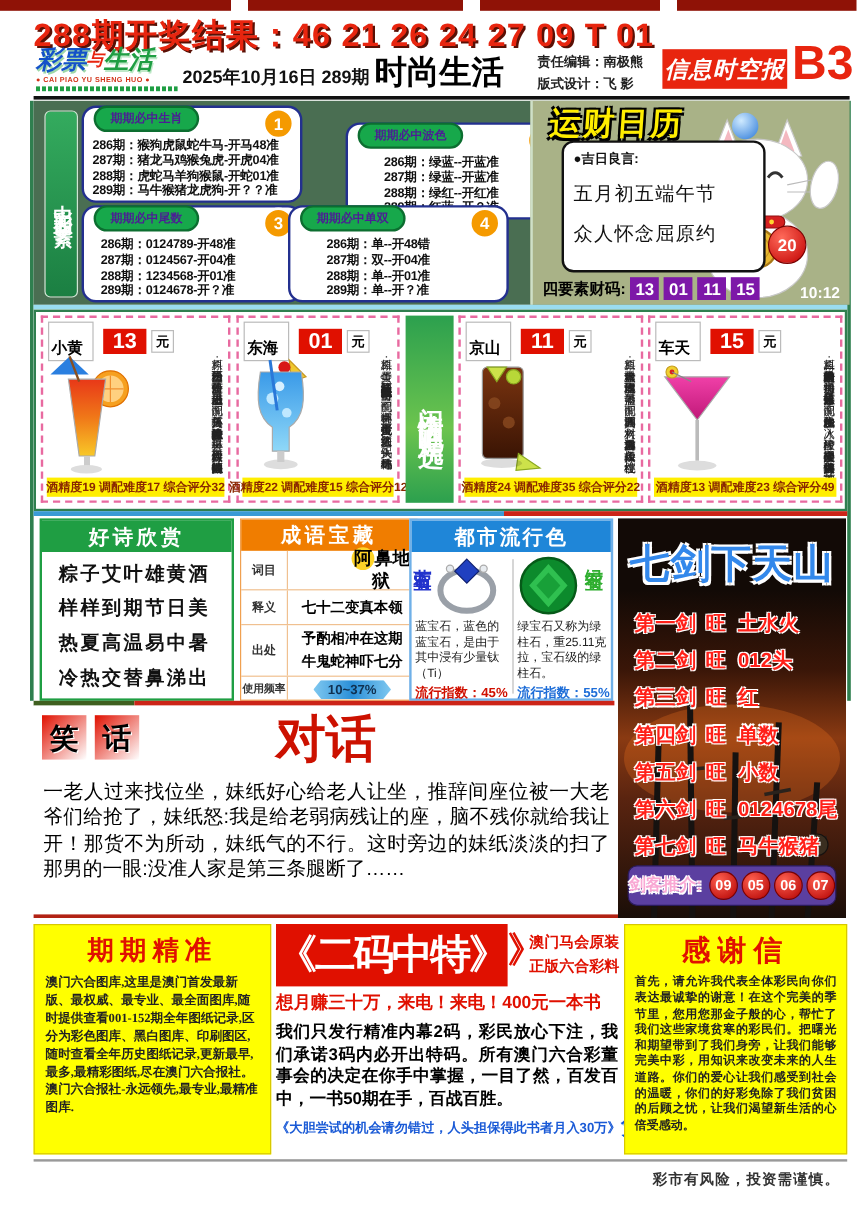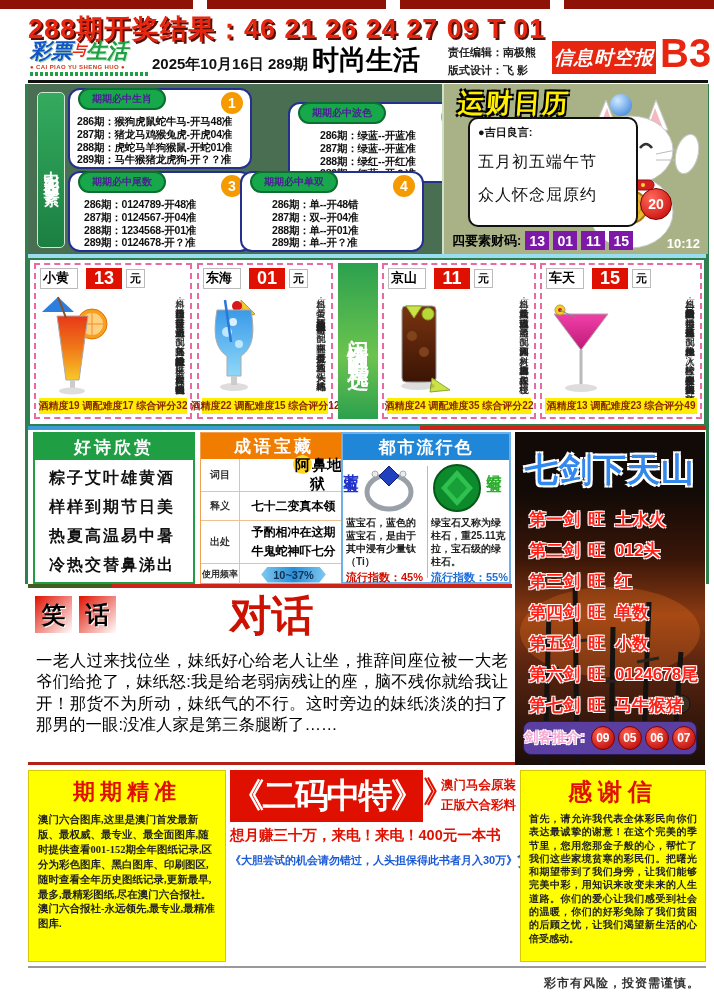--- a/index.html
+++ b/index.html
@@ -61,21 +61,21 @@
   .sep1{left:28px;top:254px;width:678px;height:4px;background:#9adcf0;}
   .sep2a{left:28px;top:426px;width:392px;height:4px;background:#3a9bd6;}
   .sep2b{left:420px;top:426px;width:286px;height:4px;background:#cc2418;}
   .sep3a{left:28px;top:584px;width:84px;height:4px;background:#3f5f1f;}
   .sep3b{left:112px;top:584px;width:400px;height:4px;background:#cc2418;}
   .sep4{left:28px;top:762px;width:487px;height:3px;background:#b22214;}
   
   .barsec{left:28px;top:258px;width:678px;height:168px;background:#fff;border:2px solid #2f7f4f;box-sizing:border-box;}
   .cpanel{position:absolute;top:3px;height:156px;border:2px dashed #e86aa0;box-sizing:border-box;background:#fff;}
   .cpanel .chead{display:flex;align-items:center;margin:3px 4px 0 4px;}
-  .cpanel .cname{font-size:13px;font-weight:bold;color:#000;border:1px solid #bbb;padding:0 8px 1px 2px;background:#fff;}
+  .cpanel .cname{font-size:13px;font-weight:bold;color:#000;border:1px solid #bbb;padding:12px 8px 1px 2px;background:#fff;}
   .cpanel .cprice{width:36px;height:21px;background:#e01000;color:#fff;font-size:18px;font-weight:bold;
     display:flex;align-items:center;justify-content:center;margin-left:8px;}
   .cpanel .cunit{font-size:11px;font-weight:bold;border:1px solid #bbb;padding:1px 3px;margin-left:4px;background:#fff;}
   .cpanel .vtext{position:absolute;right:3px;top:27px;height:106px;writing-mode:vertical-rl;
     font-size:9.5px;line-height:1.5;color:#222;letter-spacing:0;}
   .cpanel .cimg{position:absolute;left:4px;bottom:20px;}
   .cstats{position:absolute;left:3px;right:3px;bottom:3px;height:16px;background:#ffee00;color:#8a2800;
     font-size:10px;font-weight:bold;display:flex;align-items:center;justify-content:center;white-space:nowrap;}
   .barstrip{position:absolute;left:308px;top:3px;width:40px;height:156px;
     background:linear-gradient(180deg,#2ca04e,#6cc44e 60%,#2ca04e);display:flex;align-items:center;justify-content:center;}
@@ -93,21 +93,21 @@
   .hl{background:#ffd428;border-radius:50%;padding:1px 2px;}
   .freq{background:linear-gradient(90deg,#7fc8f0,#2a8fd8,#7fc8f0);clip-path:polygon(0 50%,10% 0,90% 0,100% 50%,90% 100%,10% 100%);
     padding:2px 12px;font-size:11px;font-weight:bold;color:#103050;}
   .colors{left:341px;top:432px;width:170px;height:152px;border:2px solid #6fb0e8;box-sizing:border-box;background:#fff;}
   .colors .hd{height:26px;background:#1f86d8;color:#fff;font-size:17px;font-weight:bold;display:flex;align-items:center;justify-content:center;letter-spacing:2px;}
   .chalf{position:absolute;top:28px;width:82px;height:120px;}
   .chalf .gemrow{display:flex;align-items:flex-start;}
   .vlabel{writing-mode:vertical-rl;text-orientation:upright;font-size:15px;font-weight:bold;letter-spacing:2px;line-height:1;}
   .vlabel.blue{color:#2233cc;}
   .vlabel.green{color:#2fae2f;}
-  .cdesc{font-size:10px;font-weight:bold;color:#222;line-height:1.3;margin-top:2px;padding:0 2px;}
+  .cdesc{font-size:10px;font-weight:normal;color:#222;line-height:1.3;margin-top:2px;padding:0 2px;}
   .cindex{font-size:11px;font-weight:bold;margin:2px 2px 0 2px;}
   .cindex.red{color:#d01000;border-bottom:2px solid #d01000;}
   .cindex.blu{color:#1f6ed8;border-bottom:2px solid #2fae2f;}
   .cdivider{position:absolute;left:84px;top:32px;width:1px;height:112px;background:#bbb;}
   
   .swords{left:515px;top:432px;width:190px;height:333px;overflow:hidden;
     background:linear-gradient(180deg,#120a06 0 18%,#3a1608 38%,#8a3a12 55%,#5a2410 70%,#1a0e08 100%);}
   .sw-title{position:absolute;left:0;top:16px;width:100%;text-align:center;font-size:33px;font-weight:bold;color:#3388eb;
     font-family:"Liberation Serif","DejaVu Serif",serif;letter-spacing:1px;
     text-shadow:-2px -2px 0 #fff,2px -2px 0 #fff,-2px 2px 0 #fff,2px 2px 0 #fff;}
@@ -532,20 +532,21 @@
 
   <div class="abs adM">
     <div class="bannerrow">
       <div class="bigred">《二码中特》</div>
       <div class="bside">
         <div class="chev">》</div>
         <div class="btxt"><span>澳门马会原装</span><br><span>正版六合彩料</span></div>
       </div>
     </div>
     <div class="subt">想月赚三十万，来电！来电！400元一本书</div>
+    <div class="bd">我们只发行精准内幕2码，彩民放心下注，我们承诺3码内必开出特码。所有澳门六合彩董事会的决定在你手中掌握，一目了然，百发百中，一书50期在手，百战百胜。</div>
     <div class="botrow">
       <span class="bluet">《大胆尝试的机会请勿错过，人头担保得此书者月入30万》</span>
       <span class="cod">货到付款</span>
     </div>
   </div>
 
   <div class="abs adR">
     <div class="hd">感谢信</div>
     <div class="bd">首先，请允许我代表全体彩民向你们表达最诚挚的谢意！在这个完美的季节里，您用您那金子般的心，帮忙了我们这些家境贫寒的彩民们。把曙光和期望带到了我们身旁，让我们能够完美中彩，用知识来改变未来的人生道路。你们的爱心让我们感受到社会的温暖，你们的好彩免除了我们贫困的后顾之忧，让我们渴望新生活的心倍受感动。</div>
   </div>

